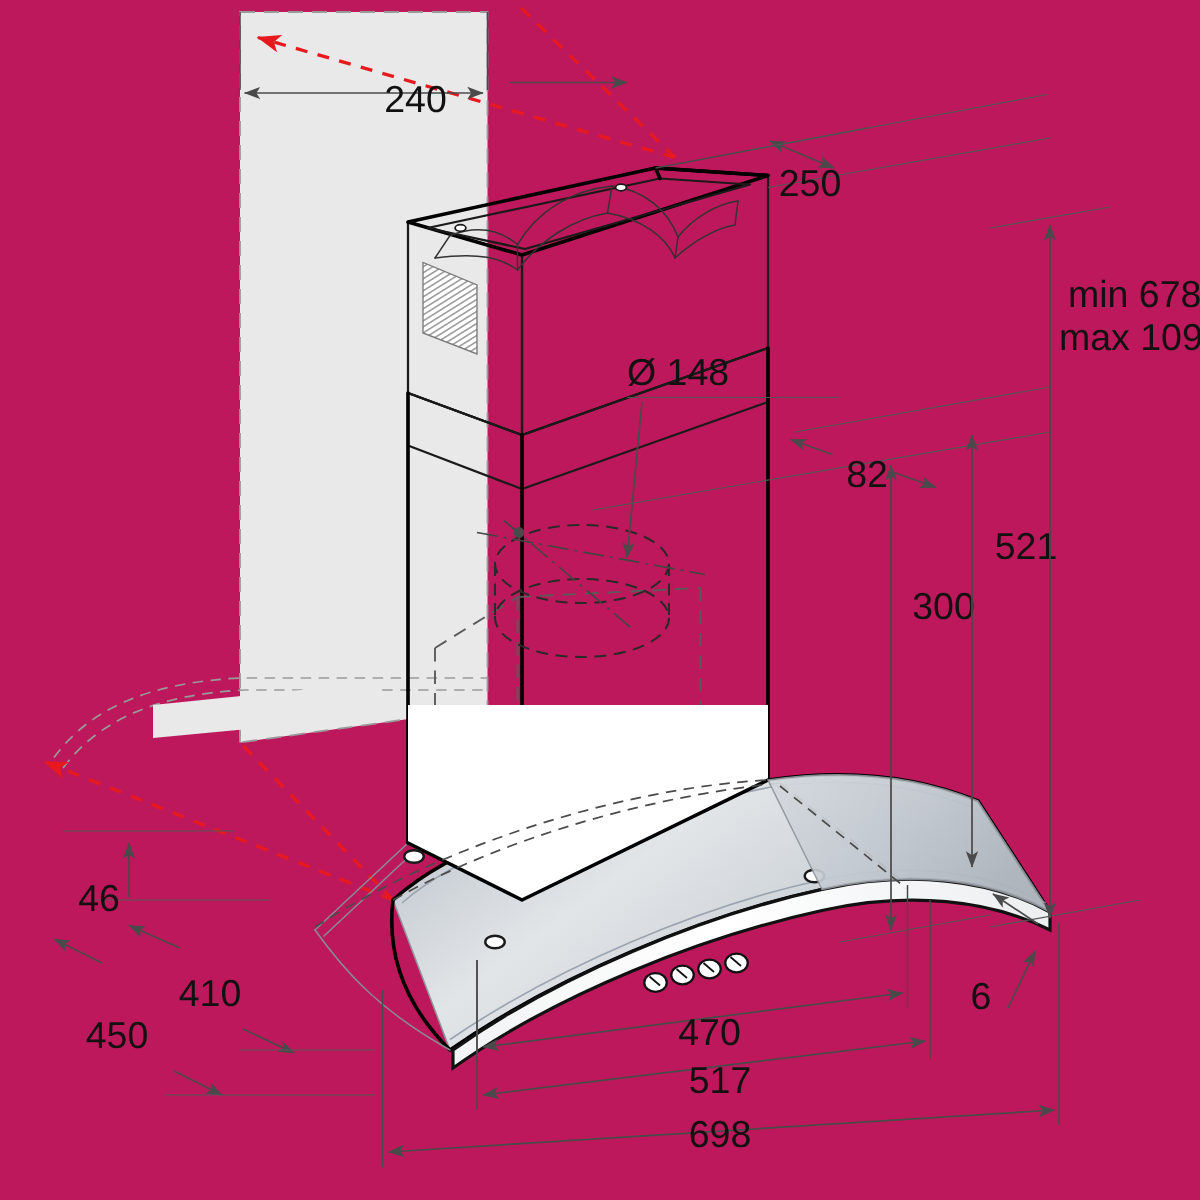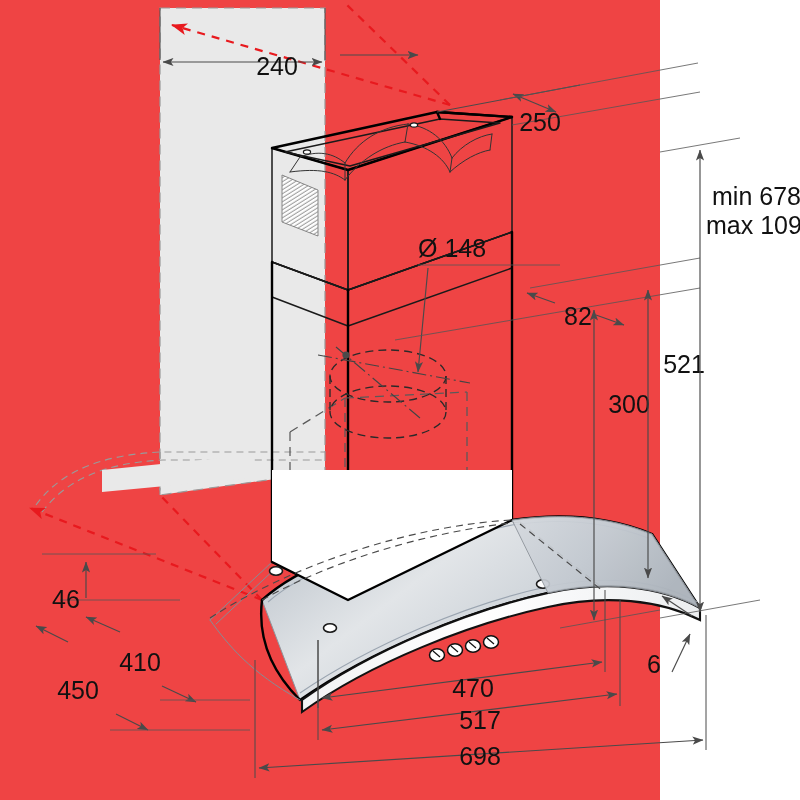--- a/index.html
+++ b/index.html
@@ -8,23 +8,23 @@
     background: #ffffff;
   }
   body {
     width: 800px;
     height: 800px;
     overflow: hidden;
     font-family: "Liberation Sans", sans-serif;
   }
   #drawing-root {
     position: relative;
-    width: 660px;
+    width: 800px;
     height: 800px;
-    background: #ef4444;
+    background: #be185d;
   }
   svg#tech-drawing {
     display: block;
     width: 800px;
     height: 800px;
   }
   .dim-text {
     font-family: "Liberation Sans", sans-serif;
     font-size: 25px;
     fill: #111111;

